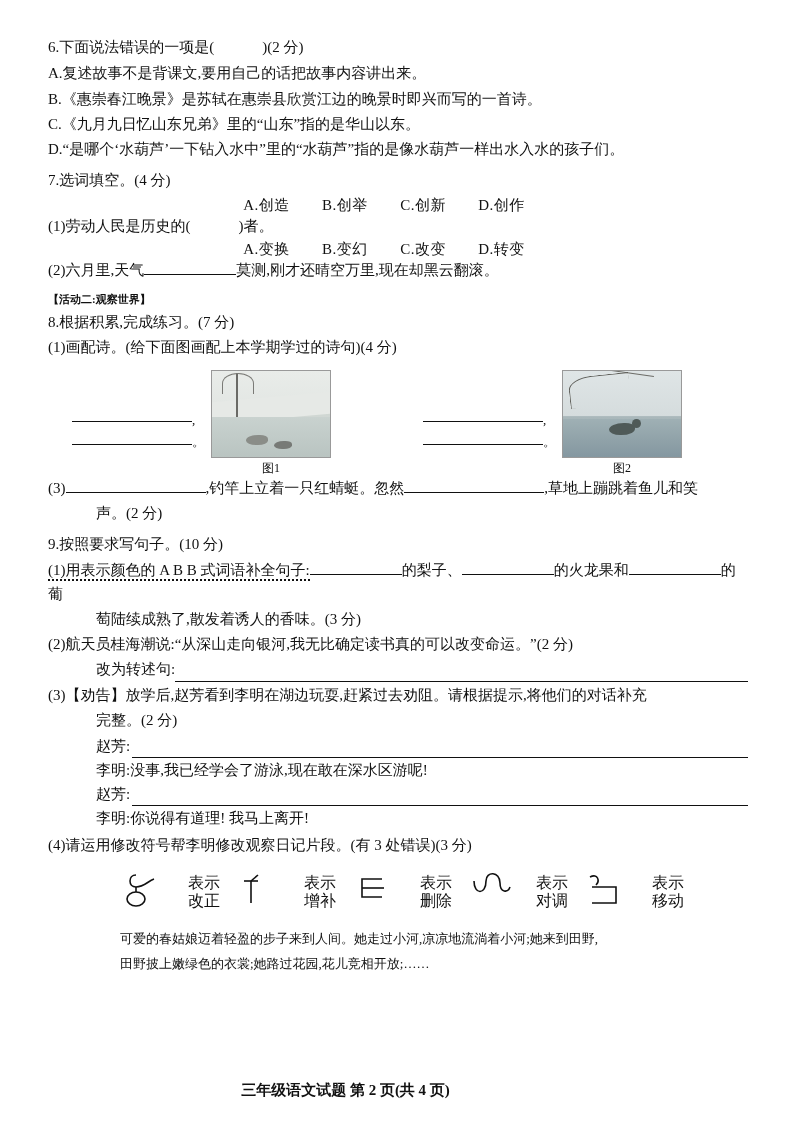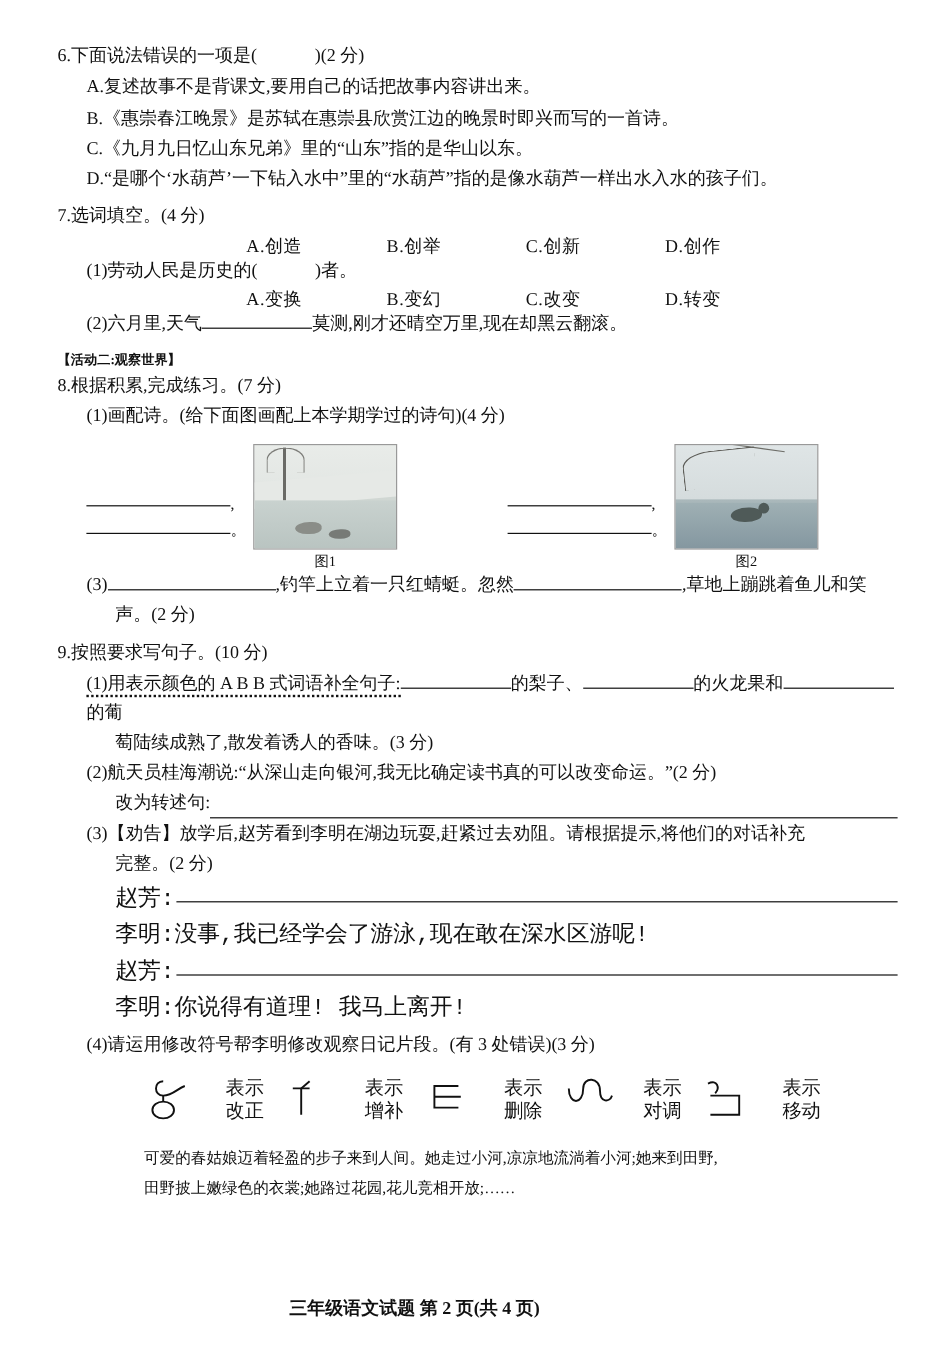--- a/index.html
+++ b/index.html
@@ -25,38 +25,38 @@
   .q{
     font-size:15px;
     line-height:1.55;
     margin-bottom:2px;
   }
   .q-head{
     font-size:15px;
     margin-top:8px;
     margin-bottom:3px;
   }
-  .indent1{ margin-left:24px; }
+  .indent1{ }
   .indent2{ margin-left:48px; }
   .blank-m{ display:inline-block; border-bottom:1px solid #111; width:92px; }
   .blank-l{ display:inline-block; border-bottom:1px solid #111; width:140px; }
   .paren{ display:inline-block; width:48px; text-align:center;}
   .section-title{
     font-size:11px;
     font-weight:bold;
     margin-top:10px;
     margin-bottom:4px;
   }
   .choices{
     margin-left:0;
     text-align:center;
     font-size:15px;
     letter-spacing:0.5px;
   }
-  .choices span{ margin-right:28px;margin-left:38px; }
+  .choices span{ margin-right:28px; }
   .pic-row{
     display:flex;
     align-items:flex-end;
     margin-top:10px;
     margin-left:24px;
   }
   .pic-group{ display:flex; align-items:flex-end; }
   .pic-lines{
     display:flex;
     flex-direction:column;
@@ -160,22 +160,22 @@
     width:560px;
   }
   .footer{
     position:absolute;
     left:0;bottom:22px;width:691px;
     text-align:center;
     font-size:15px;
     font-weight:bold;
   }
   .dlg{
-    margin-left:48px;font-size:19px;line-height:1.6;
-    display:flex;align-items:flex-start;font-family:Liberation Mono, monospace;
+    margin-left:48px;font-size:15px;line-height:1.6;
+    display:flex;align-items:flex-end;
   }
   .dlg .who{ white-space:nowrap; }
   .dlg .fill{ flex:1; border-bottom:1px solid #111; height:17px; margin-left:2px;}
 </style>
 </head>
 <body>
 
 <div class="page">
   <div class="content">
 

